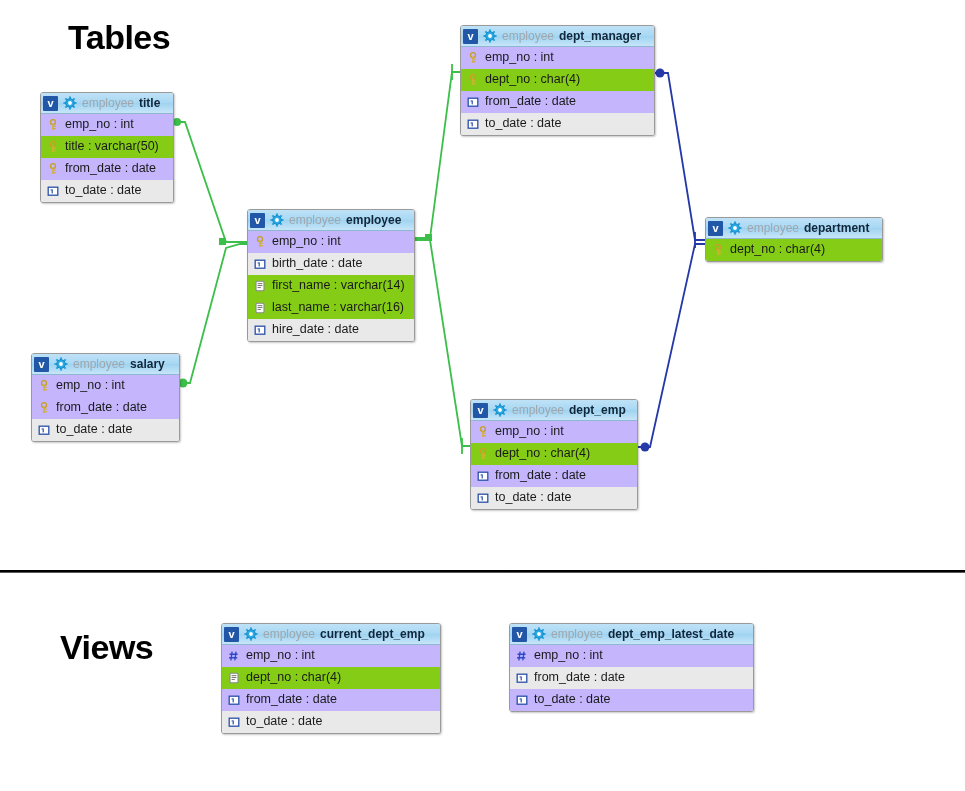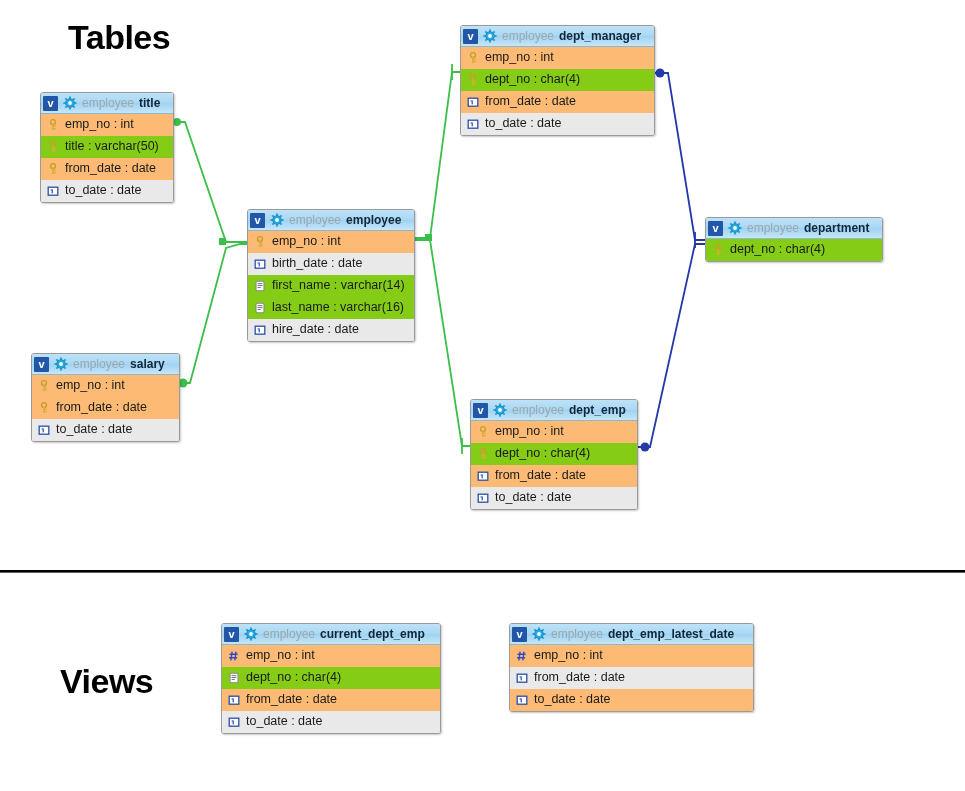--- a/index.html
+++ b/index.html
@@ -100,21 +100,21 @@
     align-items: center;
     height: 22px;
     padding-left: 6px;
     font-size: 12.5px;
     color: #1a1a1a;
     font-family: "Liberation Sans", sans-serif;
     white-space: nowrap;
     border-bottom: 1px solid transparent;
   }
   .col-row.alt  { background: #e9e9e9; }
-  .col-row.plain{ background: #fdba74; }
+  .col-row.plain{ background: #c4b5fd; }
   .col-row.fk   { background: #84cc16; }
   .col-icon {
     width: 12px; height: 12px;
     margin-right: 6px;
     flex: 0 0 auto;
     display: block;
   }
   .col-label { line-height: 1; }
 
   
@@ -155,21 +155,21 @@
     </g>
 
     <g>
       <path d="M638,447 L650,447 L695,244 L705,244" fill="none" stroke="#2438a8" stroke-width="1.8"></path>
       <circle cx="645" cy="447" r="4.5" fill="#2438a8"></circle>
     </g>
   </svg>
 
   <div class="section-title" style="left:68px; top:18px;">Tables</div>
 
-  <div class="section-title" style="left:60px; top:662px;">Views</div>
+  <div class="section-title" style="left:60px; top:628px;">Views</div>
 
   <div class="divider" style="top:570px;"></div>
 
   <div id="entity-layer">
       <div class="entity" style="left: 40px; top: 92px; width: 134px;">
         <div class="entity-header">
           <div class="hdr-badge">v</div>
           <svg viewBox="0 0 14 14" class="hdr-gear">
             <rect x="6.1" y="0.4" width="1.8" height="3.6" fill="#1f9fe0" transform="rotate(0 7 7)"></rect>
             <rect x="6.1" y="0.4" width="1.8" height="3.6" fill="#1f9fe0" transform="rotate(45 7 7)"></rect>

